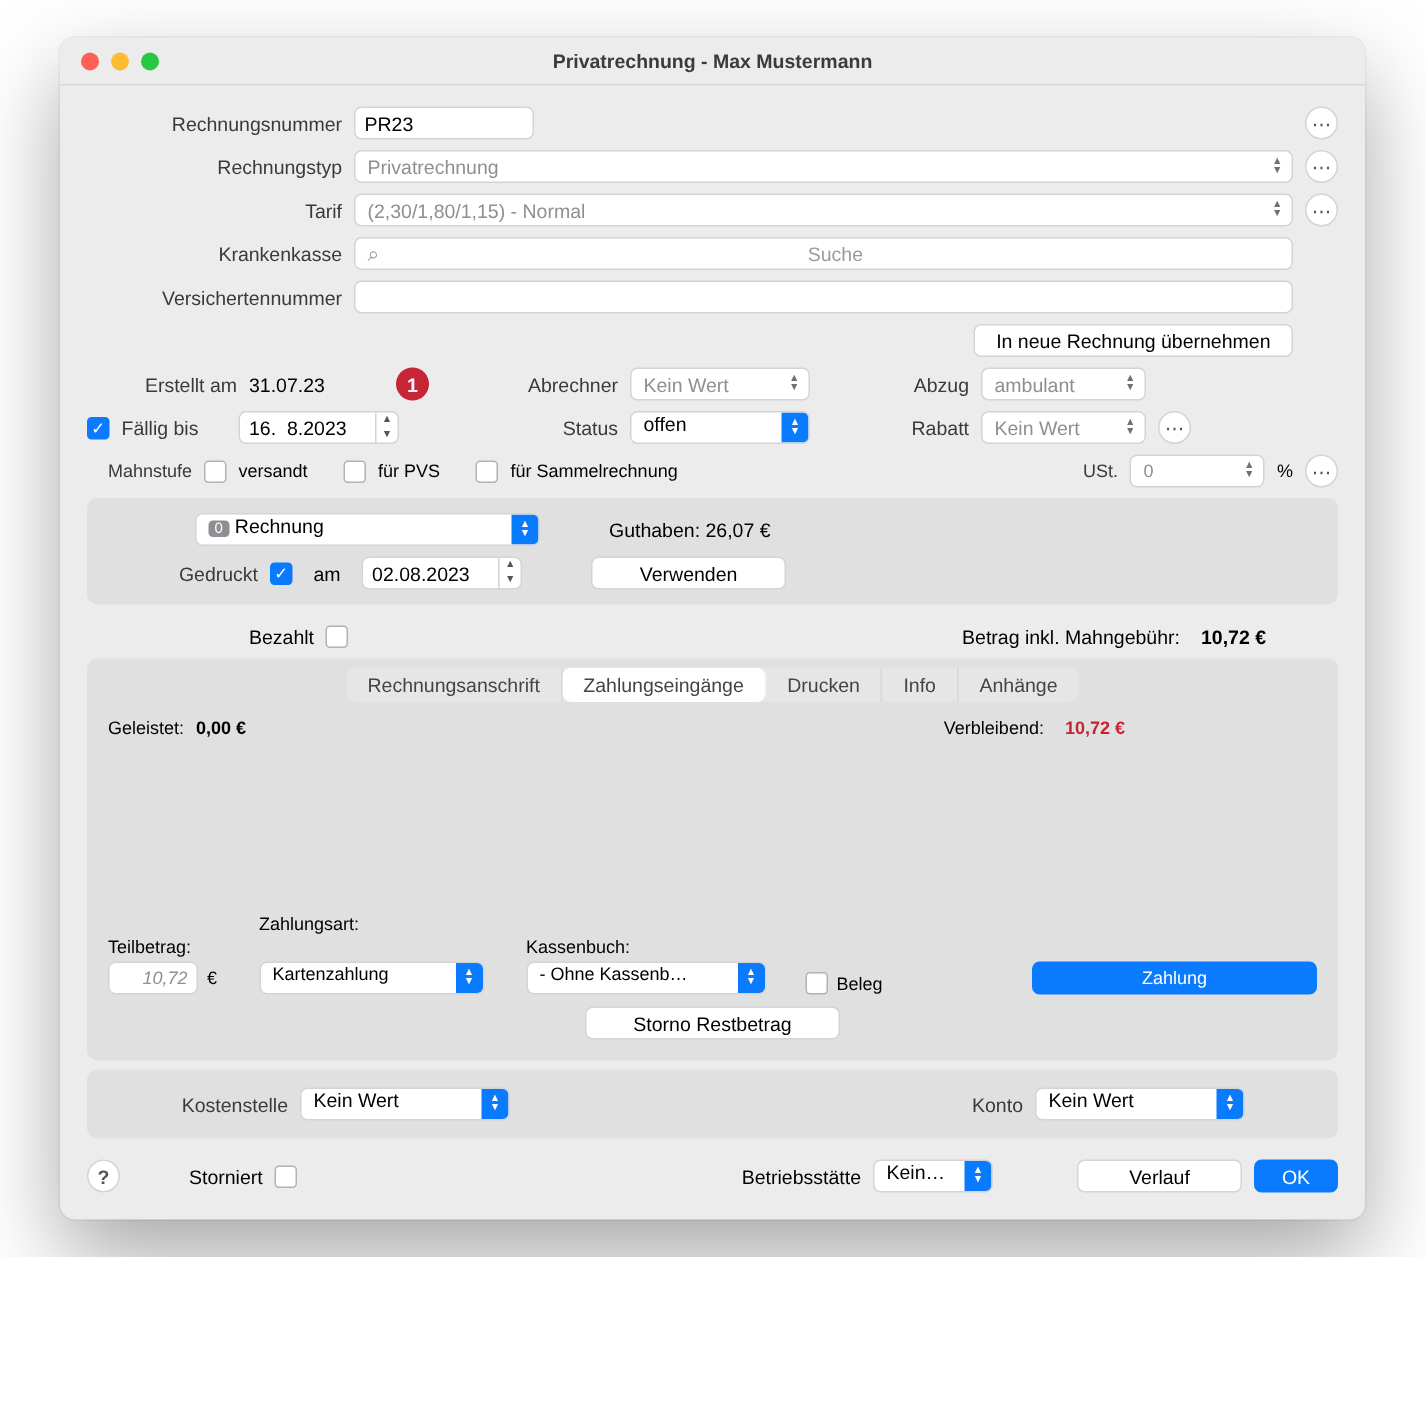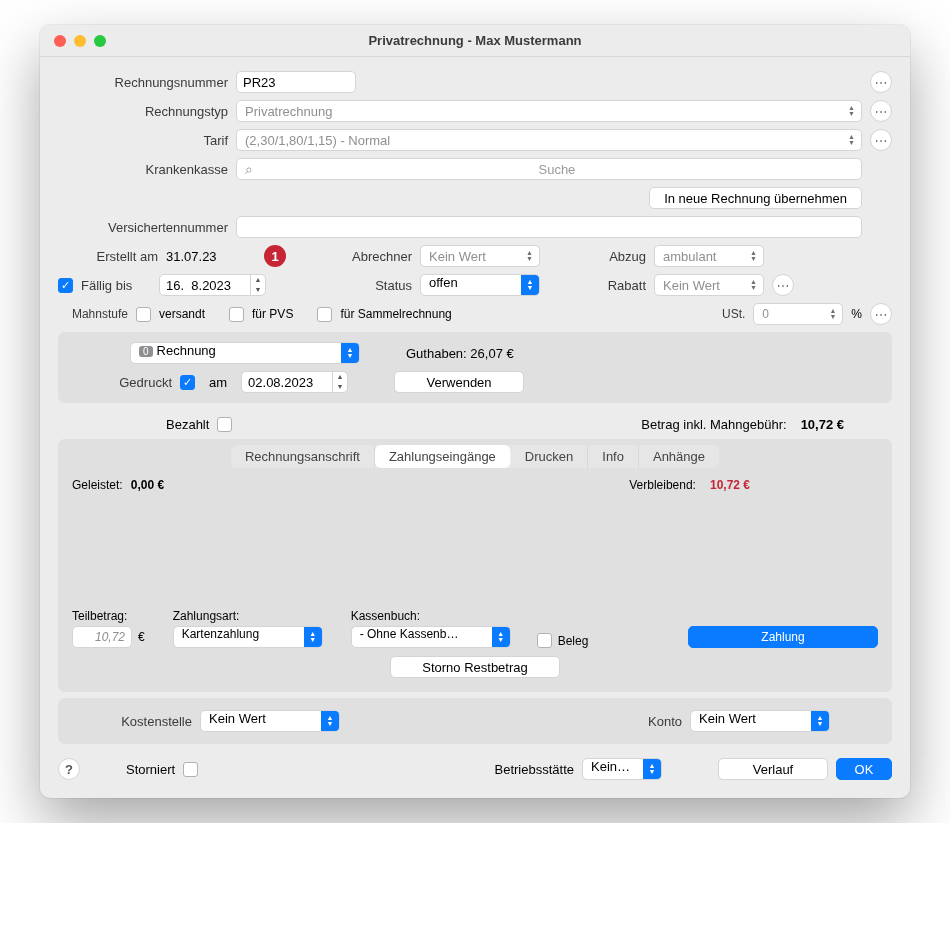--- a/index.html
+++ b/index.html
@@ -93,28 +93,28 @@
 
     <div class="row">
       <span class="lbl lbl1">Krankenkasse</span>
       <div class="combo search" style="flex:1;color:#9a9a9a">
         <span>Suche</span>
           <span></span>
       </div>
       <div style="width:22px"></div>
     </div>
 
+    <div class="row">
+      <span class="lbl lbl1">Versichertennummer</span>
+      <input class="textinput" style="">
+      <div style="width:22px"></div>
+    </div>
+
     <div class="row" style="justify-content:flex-end;margin-top:4px">
       <button class="btn" style="padding:0 14px">In neue Rechnung übernehmen</button>
-      <div style="width:22px"></div>
-    </div>
-
-    <div class="row">
-      <span class="lbl lbl1">Versichertennummer</span>
-      <input class="textinput" style="">
       <div style="width:22px"></div>
     </div>
 
     <div class="row">
       <span class="lbl" style="width:100px">Erstellt am</span>
       <span style="width:90px">31.07.23</span>
       <div class="badge">1</div>
       <div style="width:30px"></div>
       <span class="lbl" style="width:80px">Abrechner</span>
       <div class="combo dis" style="width:120px">
@@ -252,21 +252,21 @@
 
       <div class="row small" style="align-items:flex-end">
         <div class="group" style="flex-direction:column;align-items:flex-start;gap:3px">
           <span>Teilbetrag:</span>
           <div class="group">
             <input class="textinput dis" style="width: 60px; text-align: right; font-style: italic;" value="10,72">
             <span>€</span>
           </div>
         </div>
         <div style="width:12px"></div>
-        <div class="group" style="flex-direction:column;align-items:flex-start;gap:3px">
+        <div class="group" style="flex-direction:column;align-items:flex-start;gap:18px">
           <span>Zahlungsart:</span>
           <div class="select-blue" style="width:150px">
             <span class="txt">Kartenzahlung</span>
             <span class="cap">
                 <span>▲</span>
                 <span>▼</span>
               </span>
           </div>
         </div>
         <div style="width:12px"></div>

